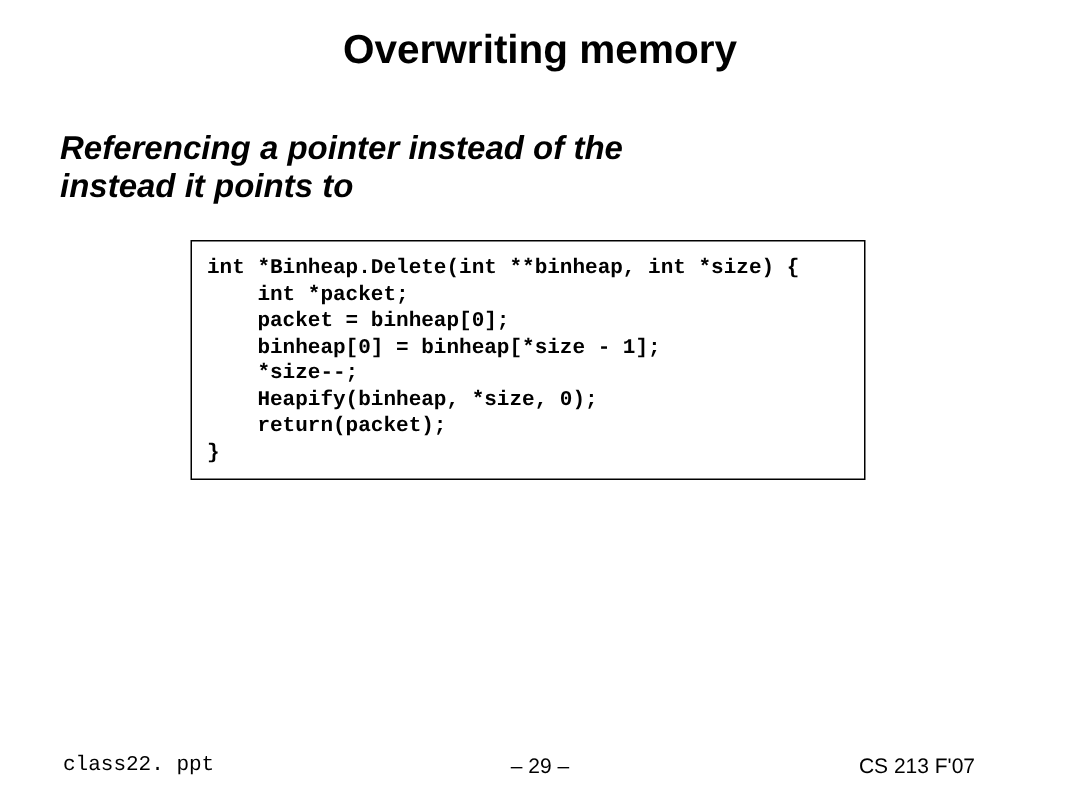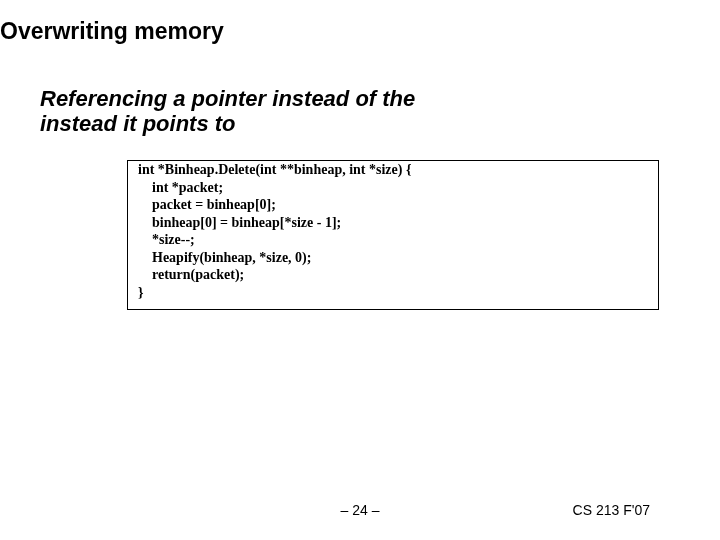--- a/index.html
+++ b/index.html
@@ -17,44 +17,45 @@
     width: 720px;
     height: 540px;
     position: relative;
     box-sizing: border-box;
   }
   .title {
     position: absolute;
     top: 18px;
     left: 0;
     width: 100%;
+    text-align: center;
     font-weight: bold;
-    font-size: 23px;
+    font-size: 27px;
   }
   .subtitle {
     position: absolute;
     top: 86px;
     left: 0;
     width: 100%;
     text-align: left;
     font-weight: bold;
     font-style: italic;
     font-size: 22px;
     line-height: 1.15;
     padding-left: 40px;
   }
   .codebox {
     position: absolute;
     top: 160px;
     left: 127px;
-    width: 532px;
+    width: 450px;
     border: 1.5px solid #000;
-    padding: 0 10px 8px 10px;
+    padding: 10px 10px 8px 10px;
     box-sizing: border-box;
-    font-family: Liberation Serif, serif;
+    font-family: Liberation Mono, monospace;
     font-size: 14px;
     font-weight: bold;
     line-height: 1.25;
     white-space: pre;
   }
   .footer-left {
     position: absolute;
     left: 42px;
     bottom: 22px;
     font-family: "Courier New", Courier, monospace;
@@ -89,16 +90,17 @@
 
   <div class="codebox">int *Binheap.Delete(int **binheap, int *size) {
     int *packet;
     packet = binheap[0];
     binheap[0] = binheap[*size - 1];
     *size--;
     Heapify(binheap, *size, 0);
     return(packet);
 }</div>
 
-  <div class="footer-center">– 24 –</div>
+  <div class="footer-left">class22. ppt</div>
+  <div class="footer-center">– 29 –</div>
   <div class="footer-right">CS 213 F'07</div>
 
 </div>
 
 </body></html>

